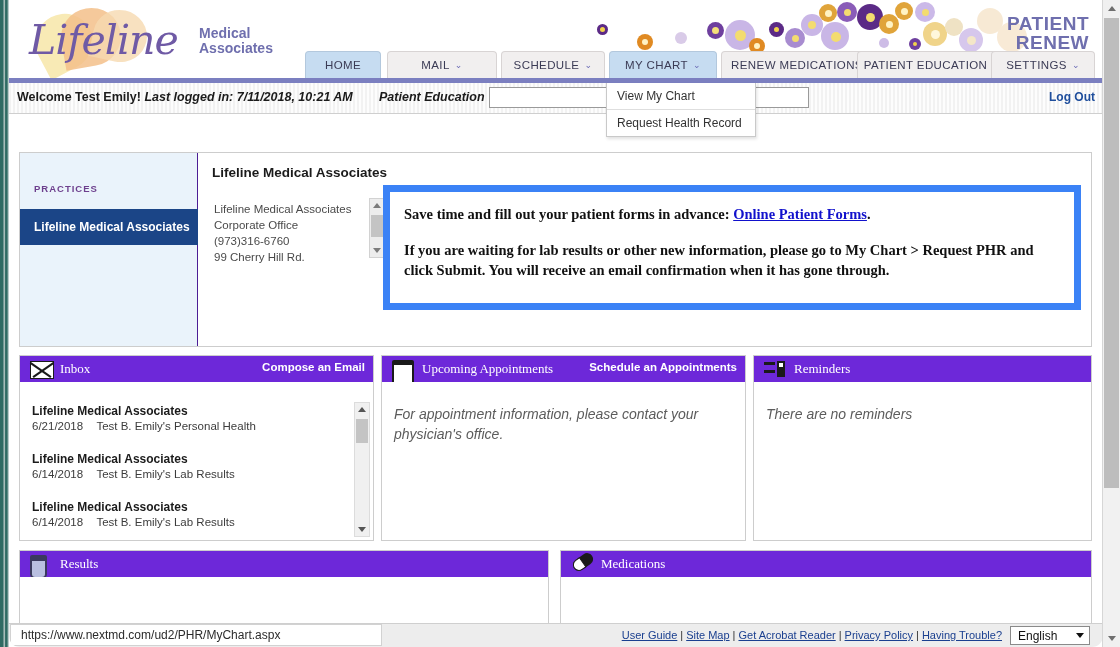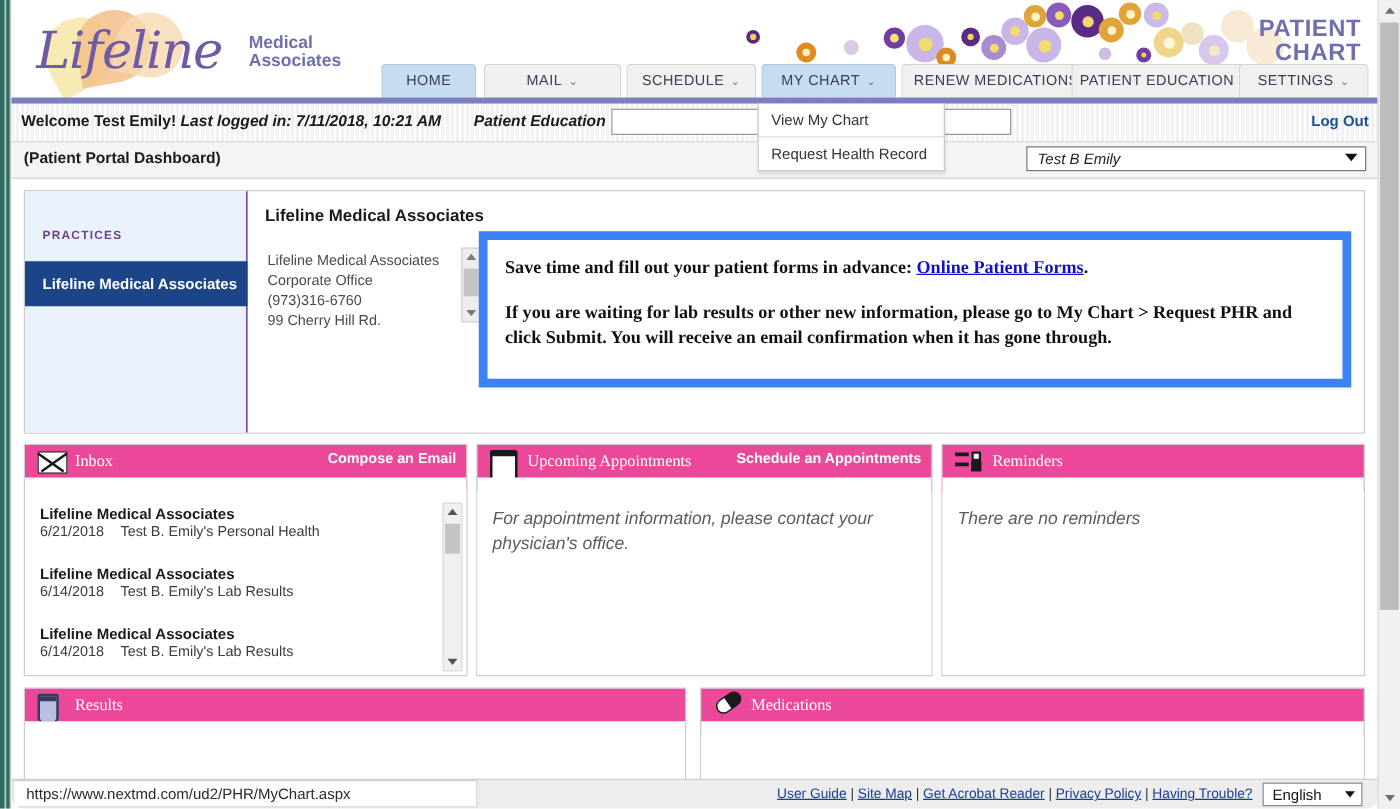--- a/index.html
+++ b/index.html
@@ -91,21 +91,21 @@
   .mini-scroll .ar.d{bottom:4px;border-top:5px solid #7b7b7b;}
   .mini-scroll .th{position:absolute;left:1px;top:16px;width:12px;height:22px;background:#c4c4c4;}
 
   .notice{position:absolute;left:363px;top:32px;width:698px;height:125px;border:7px solid #3b82f6;background:#fff;box-sizing:border-box;padding:12px 14px;}
   .notice p{margin:0;font-family:"Liberation Serif",serif;font-size:14.5px;font-weight:bold;color:#111;line-height:20px;}
   .notice p.second{margin-top:16px;}
   .notice a{color:#1111cc;text-decoration:underline;}
 
   
   .panel{position:absolute;border:1px solid #cdcdcd;background:#fff;box-sizing:border-box;}
-  .ph{height:38px;background:#ec4899;position:relative;}
+  .ph{height:38px;background:#6d28d9;position:relative;}
   .ph .ptitle{position:absolute;left:40px;top:5px;font-family:"Liberation Serif",serif;font-size:13px;color:#ffffff;}
   .ph .paction{position:absolute;right:8px;top:5px;font-size:11.5px;font-weight:bold;color:#ffffff;cursor:pointer;}
   .ph .picon{position:absolute;left:10px;top:3px;width:22px;height:20px;}
 
   .mailbox{width:22px;height:16px;border:1.6px solid #1a1a1a;background:#fff;position:relative;margin-top:2px;}
   .mailbox:before,.mailbox:after{content:"";position:absolute;left:0;top:0;width:25px;height:1.6px;background:#1a1a1a;transform-origin:0 0;}
   .mailbox:before{transform:rotate(35deg);}
   .mailbox:after{left:auto;right:0;transform-origin:100% 0;transform:rotate(-35deg);}
 
   .calicon{width:18px;height:18px;border:2px solid #1a1a1a;border-top-width:5px;background:#fff;margin-top:1px;border-radius:2px;}
@@ -267,21 +267,21 @@
             <b style="width:10px;height:10px;background:#cdbce6;"></b>
           </div>
         <div class="fl" style="left:330px;top:36px;">
             <b style="width:12px;height:12px;background:#6e3f9e;"></b>
             <b style="left:4px;top:4px;width:4px;height:4px;background:#f2d24b;"></b>
           </div>
       </div>
 
       <div class="pp">
         <span>PATIENT</span>
-        <span>CHART</span>
+        <span>RENEW</span>
       </div>
     </div>
 
     <div class="navbar">
       <div class="tab active" style="left:296px;width:76px;">
         <span>HOME</span>
       </div>
       <div class="tab" style="left:378px;width:110px;">
         <span>MAIL</span>
         <span class="car">⌄</span>
@@ -311,27 +311,20 @@
     <div class="welcome">
       <div class="wtext">
         <span>Welcome Test Emily!</span>
         <em>Last logged in: 7/11/2018, 10:21 AM</em>
       </div>
       <div class="pe-label">Patient Education</div>
       <input class="pe-input" type="text" value="" placeholder="" style="">
       <div class="logout">Log Out</div>
     </div>
 
-    <div class="crumbrow">
-      <div class="crumb">(Patient Portal Dashboard)</div>
-      <div class="patient-select">
-        <div class="pv">Test B Emily</div>
-        <div class="arw"></div>
-      </div>
-    </div>
 
     <div class="card-prac">
       <div class="prac-list">
         <div class="prac-title">PRACTICES</div>
         <div class="prac-item">Lifeline Medical Associates</div>
       </div>
       <div class="prac-head">Lifeline Medical Associates</div>
       <div class="prac-addr">
         <span>Lifeline Medical Associates</span>
         <span>Corporate Office</span>

